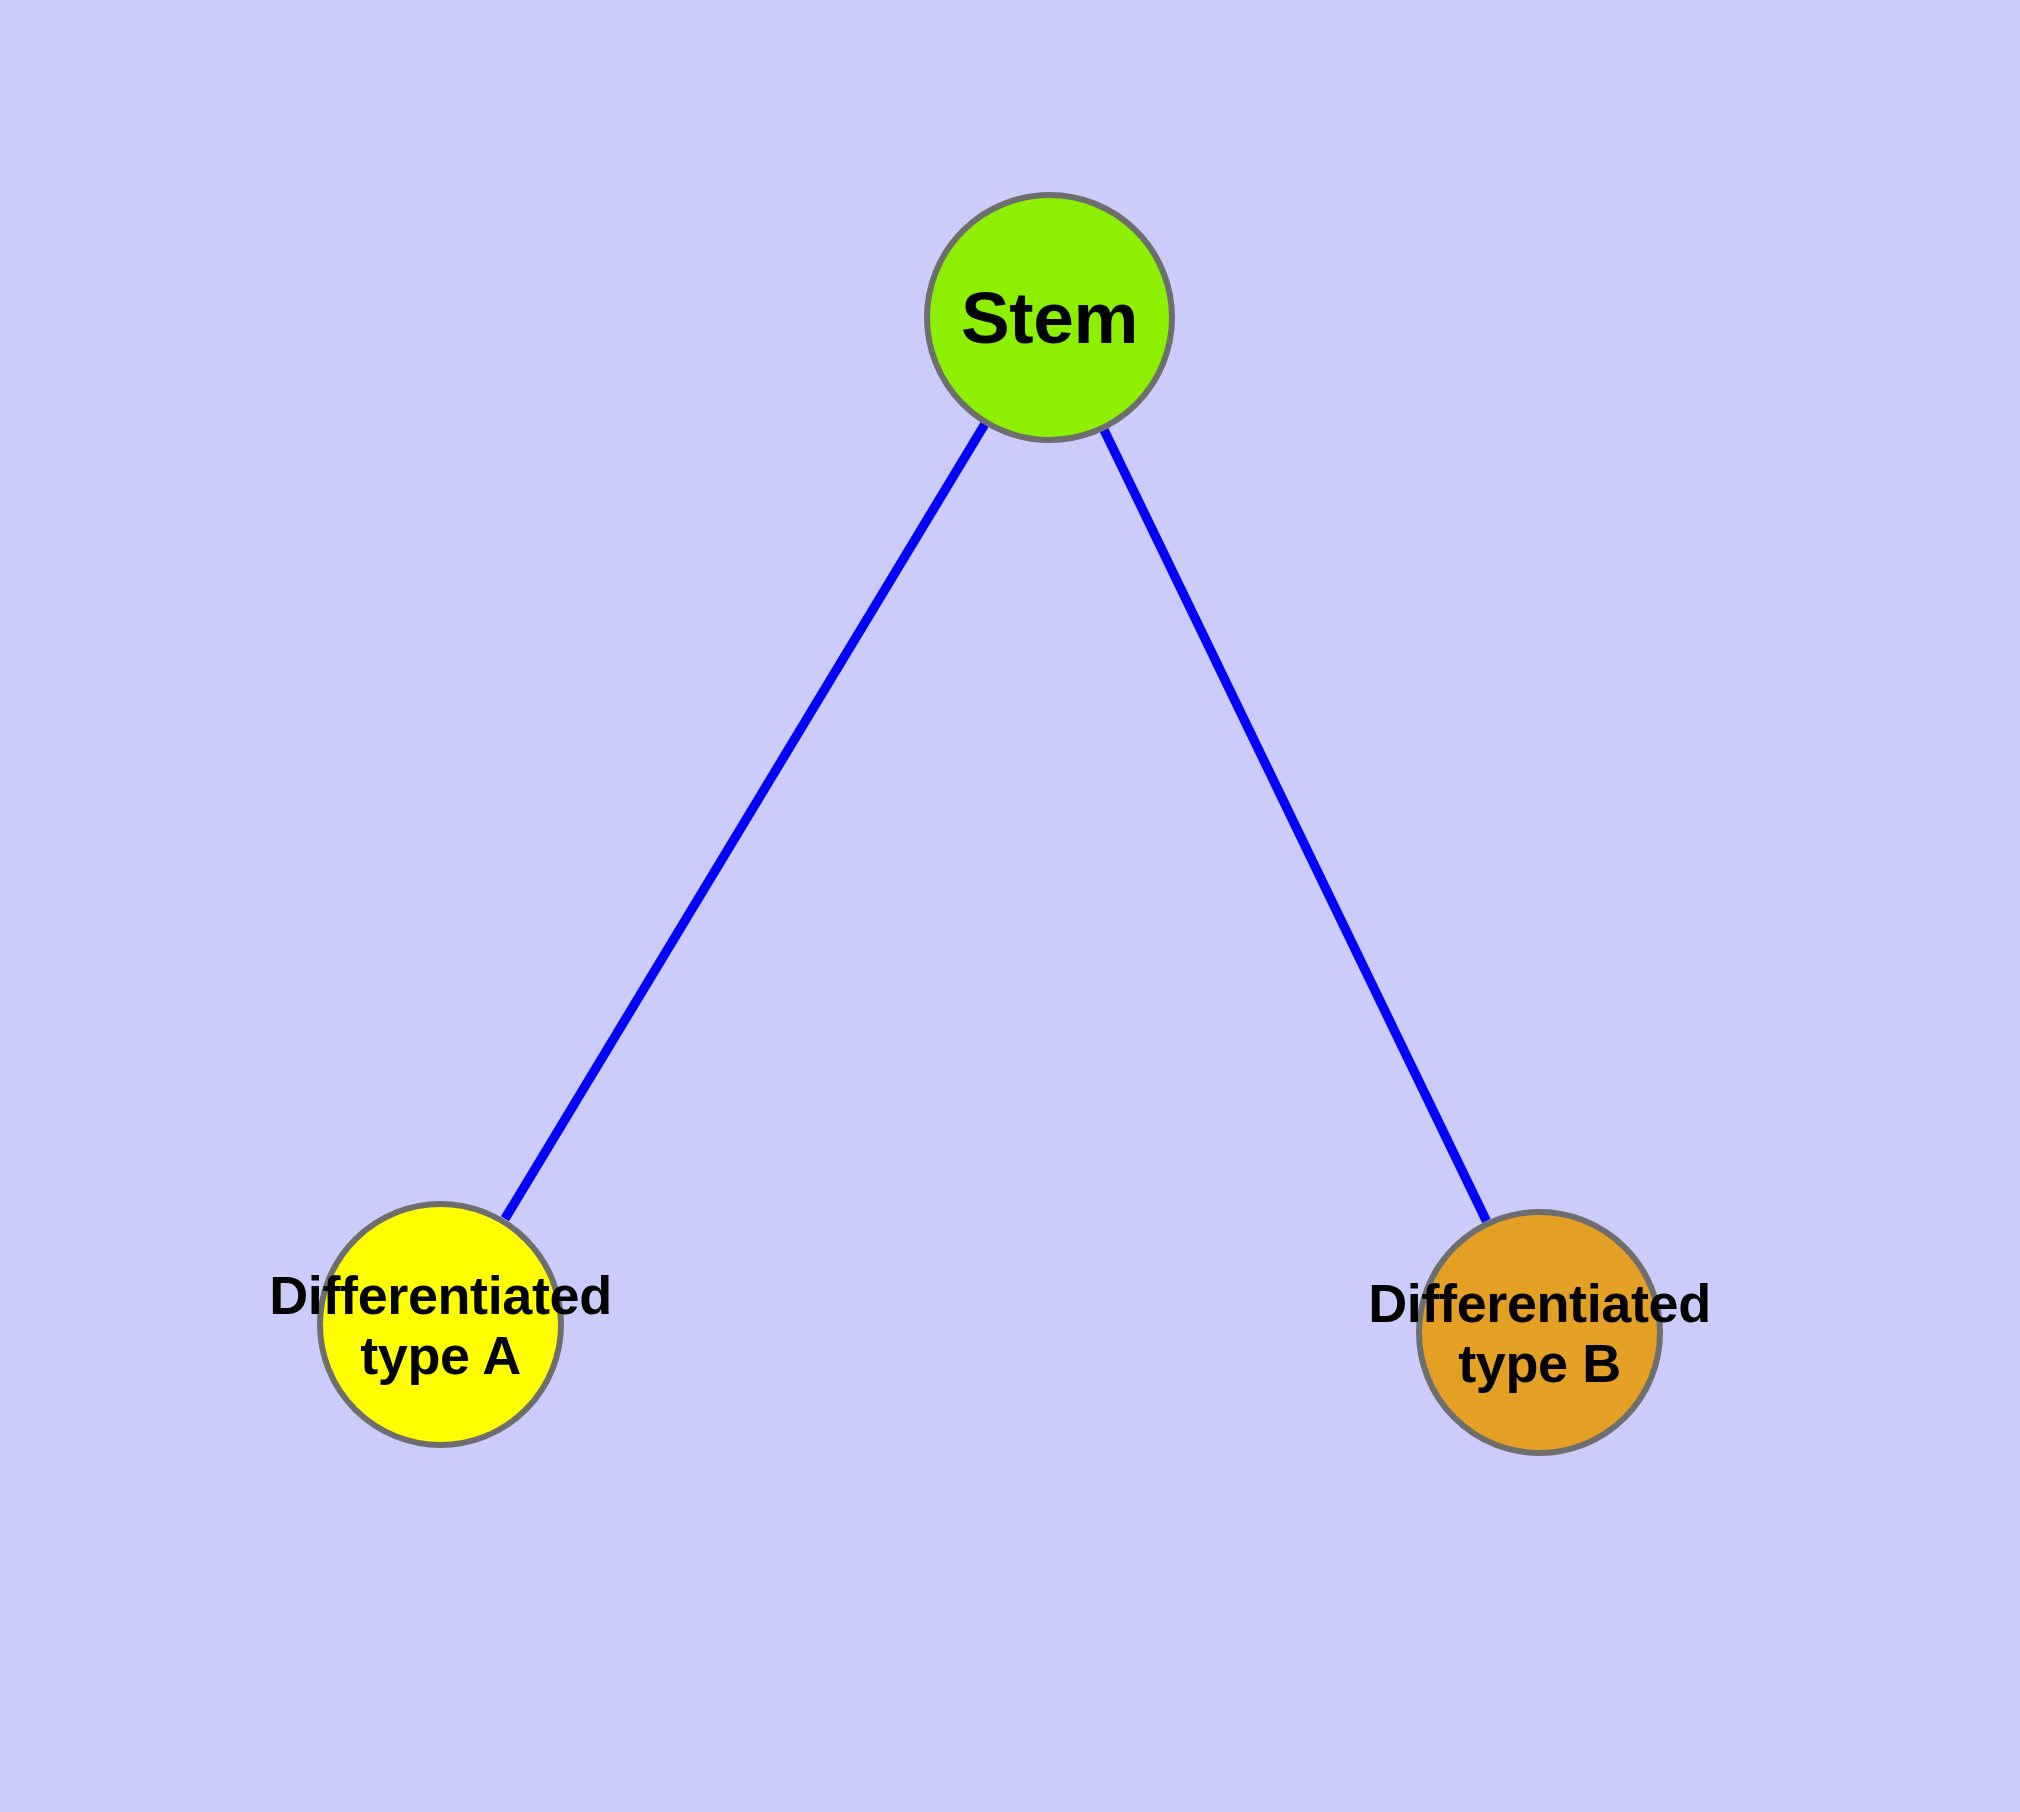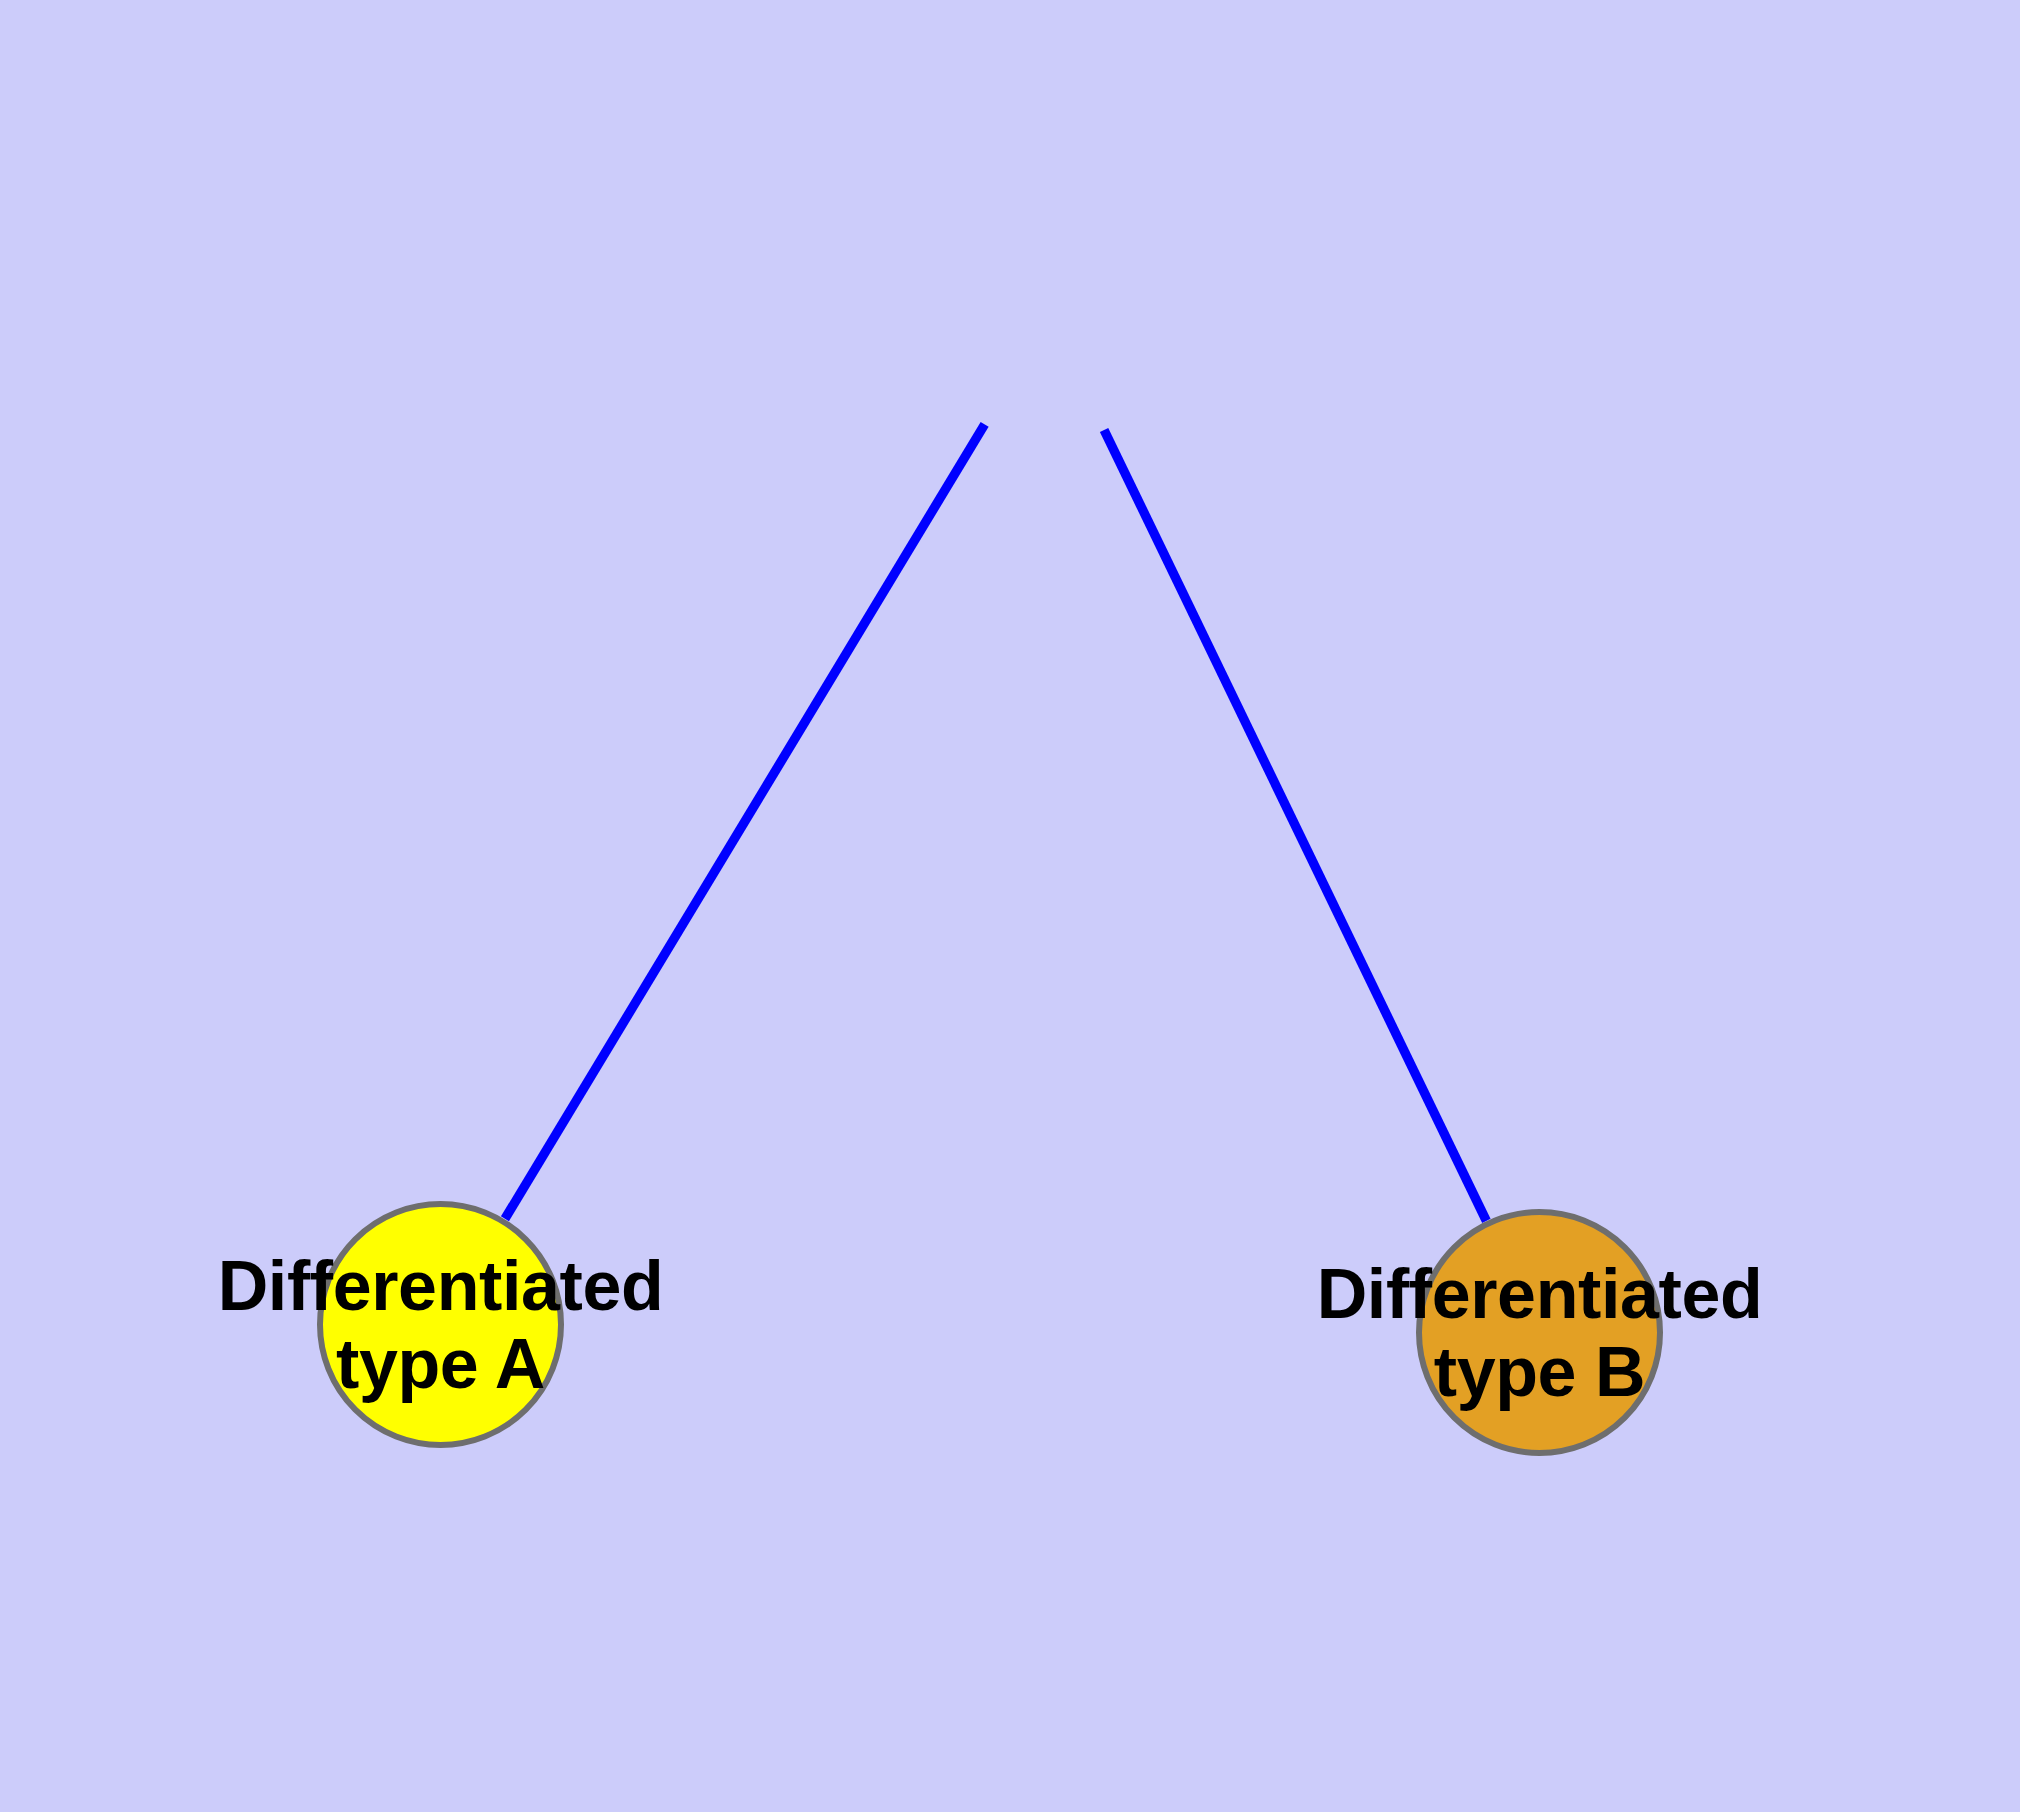--- a/index.html
+++ b/index.html
@@ -45,33 +45,36 @@
     color: #000000;
     font-weight: bold;
     line-height: 1.12;
     letter-spacing: -0.4px;
     pointer-events: none;
   }
   .node-stem .node-label {
     font-size: 73px;
   }
   .node-leaf .node-label {
-    font-size: 70px;
+    font-size: 54px;
   }
 </style>
 </head>
 <body style="background: rgb(204, 204, 250); width: 2021px; height: 1812px;">
 
 <div id="graph-canvas" style="background: rgb(204, 204, 250);">
 
   <svg id="edge-layer" viewBox="0 0 2384 2138">
     <line class="graph-edge" x1="1161.4945334465547" y1="500.6922001839089" x2="595.4716088973178" y2="1438.019856575333" stroke="#0000ff" stroke-width="11" stroke-linecap="butt"></line>
     <line class="graph-edge" x1="1302.4019562142616" y1="507.2530976592151" x2="1753.4683404913364" y2="1440.5476198767203" stroke="#0000ff" stroke-width="11" stroke-linecap="butt"></line>
   </svg>
 
+  <div class="graph-node node-stem" style="left: 924px; top: 192px; width: 251px; height: 251px; background: rgb(140, 240, 0); border: 6px solid rgb(110, 110, 110);">
+    <span class="node-label" style="color: rgb(0, 0, 0);">Stem</span>
+  </div>
 
   <div class="graph-node node-leaf" style="left: 317px; top: 1201px; width: 247px; height: 247px; background: rgb(255, 255, 0); border: 6px solid rgb(110, 110, 110);">
     <span class="node-label" style="color: rgb(0, 0, 0);">Differentiated
 type A</span>
   </div>
 
   <div class="graph-node node-leaf" style="left: 1416px; top: 1209px; width: 247px; height: 247px; background: rgb(227, 160, 36); border: 6px solid rgb(110, 110, 110);">
     <span class="node-label" style="color: rgb(0, 0, 0);">Differentiated
 type B</span>
   </div>

